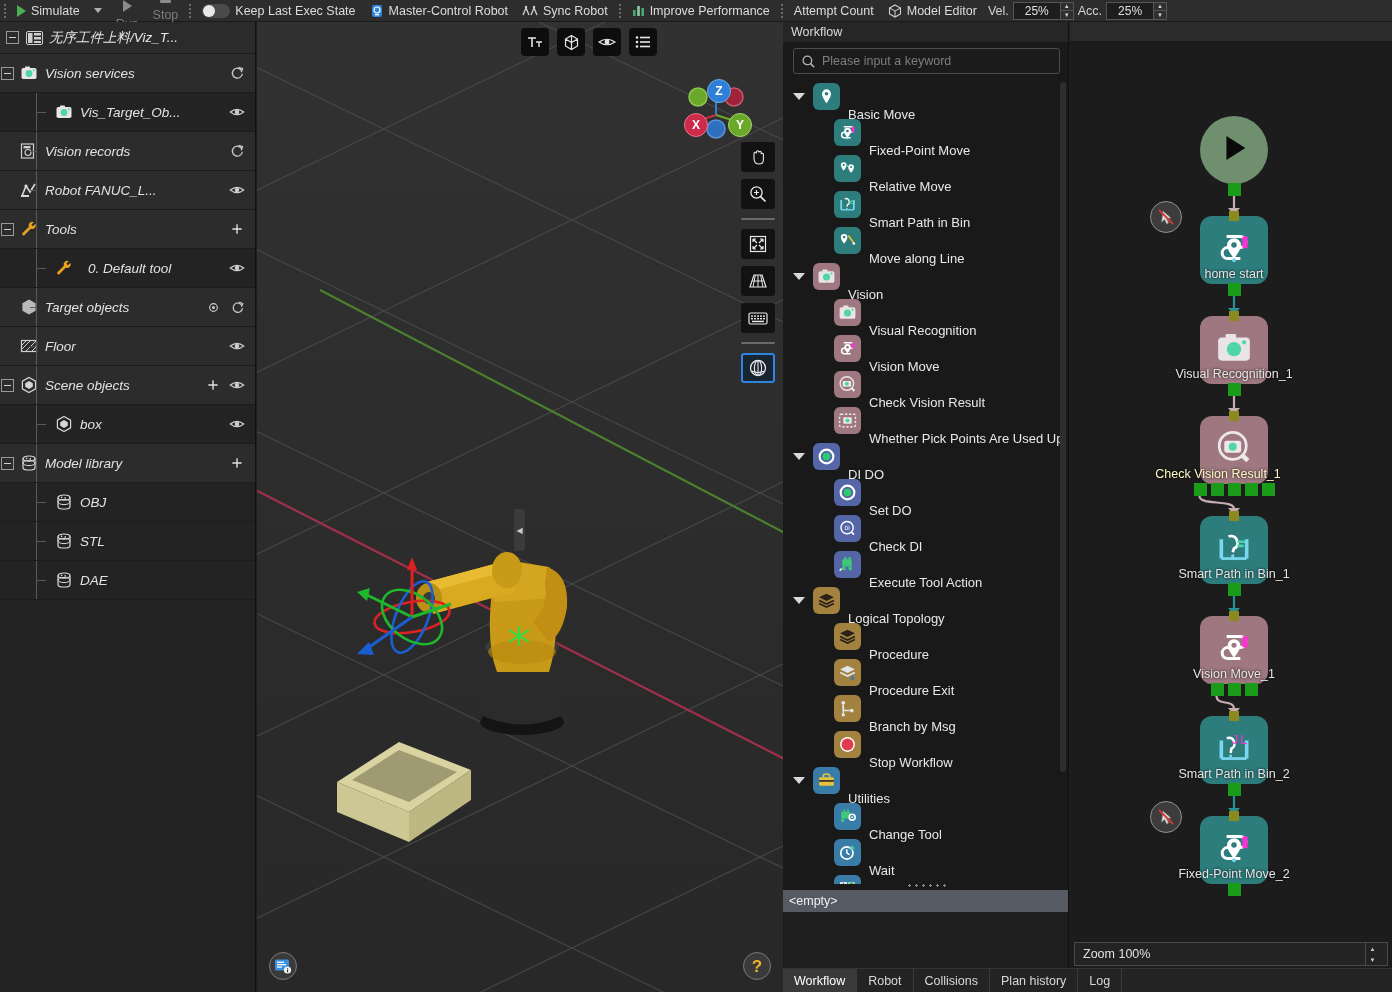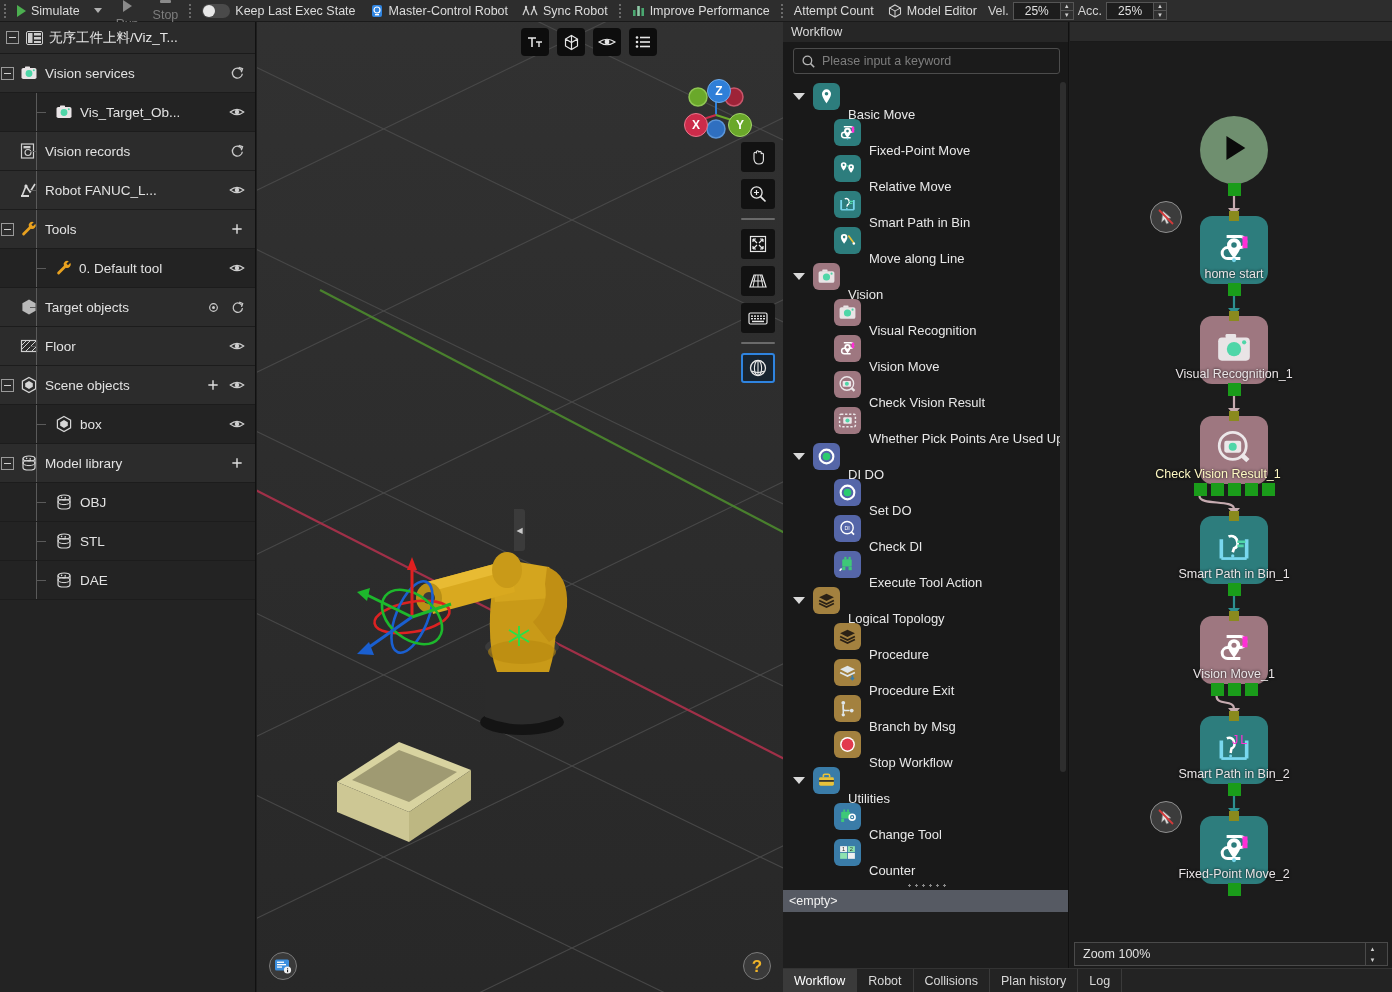--- a/index.html
+++ b/index.html
@@ -40,21 +40,21 @@
      justify-content: center; }
   .spin-btns { width: 13px; height: 18px; border: 1px solid #555; border-left: none;
      background: #2f2f2f; display: flex; flex-direction: column; }
   .spin-btns span { flex: 1; display: flex; align-items: center; justify-content: center;
      font-size: 6px; color: #cfcfcf; line-height: 1; }
   .spin-btns span + span { border-top: 1px solid #555; }
   .tb-label { font-size: 12.5px; color: #d2d2d2; padding: 0 4px; }
 
   
   .tree-panel { position: absolute; left: 0; top: 22px; width: 256px; bottom: 0;
-    background: #232323; border-right: 1px solid #111; overflow: hidden; }
+    background: #232323; border-right: 1px solid #111; overflow: hidden; font-style: italic; }
   .tree-head { height: 32px; display: flex; align-items: center; gap: 6px;
     padding: 0 6px; background: #2b2b2b; border-bottom: 1px solid #1b1b1b; }
   .tree-head .ttl { font-size: 13.5px; color: #e6e6e6; white-space: nowrap; }
   .row { position: relative; height: 39px; display: flex; align-items: center;
     padding-right: 8px; border-bottom: 1px solid #1c1c1c; }
   .row.shade { background: #2c2c2c; }
   .row.plain { background: #232323; }
   .row .lbl { font-size: 13.5px; color: #e2e2e2; white-space: nowrap;
      overflow: hidden; text-overflow: ellipsis; flex: 1; }
   .exp { width: 13px; height: 13px; border: 1px solid #9a9a9a; position: relative;
@@ -377,21 +377,21 @@
             <span class="vline" style="left:36px;top:0;bottom:0;"></span>
             <span class="vline" style="left:36px;top:0;height:20px;"></span>
             <span class="hline" style="left:36px;top:19px;width:10px;"></span>
           </div>
           <div style="width:55px;display:flex;align-items:center;justify-content:flex-end;padding-right:6px;flex:0 0 auto;"></div>
           <span class="ico">
             <svg width="18" height="18" viewBox="0 0 18 18">
               <path d="M13.8 2.2 a3.6 3.6 0 0 0-4.9 4.6 L2.6 13 a1.4 1.4 0 0 0 2 2 l6.2-6.3 a3.6 3.6 0 0 0 4.6-4.9 L13 6.2 11.4 4.6 Z" fill="#e8a11f"></path>
             </svg>
           </span>
-          <span class="lbl" style="margin-left:6px">0. Default tool</span>
+          <span class="lbl" style="margin-left:15px">0. Default tool</span>
           <span class="act">
             <svg width="16" height="16" viewBox="0 0 18 18">
               <path d="M1.4 9 Q9 3 16.6 9 Q9 15 1.4 9 Z" fill="none" stroke="#cdcdcd" stroke-width="1.3"></path>
               <circle cx="9" cy="9" r="2.5" fill="#cdcdcd"></circle>
             </svg>
           </span>
         </div>
         <div class="row shade">
           <div class="guide">
             <span class="vline" style="left:36px;top:0;bottom:0;"></span>
@@ -995,20 +995,30 @@
                 <rect x="3" y="11" width="2.8" height="3.2" fill="#3ec878"></rect>
                 <circle cx="13.4" cy="9.6" r="2.8" fill="none" stroke="#ffffff" stroke-width="1.5"></circle>
                 <circle cx="13.4" cy="9.6" r="0.9" fill="#ffffff"></circle>
               </svg>
             </span>
             <span class="nlabel">Change Tool</span>
           </div>
           <div class="task">
             <span class="nico" style="background:#3a7ca8">
               <svg width="19" height="19" viewBox="0 0 18 18">
+                <circle cx="8.4" cy="9.4" r="5.8" fill="none" stroke="#ffffff" stroke-width="1.6"></circle>
+                <path d="M8.4 6 V9.6 L11 11" stroke="#ffffff" stroke-width="1.4" fill="none"></path>
+                <path d="M13.4 2.6 V7 M11.2 4.8 H15.6" stroke="#4fd6a8" stroke-width="1.5"></path>
+              </svg>
+            </span>
+            <span class="nlabel">Wait</span>
+          </div>
+          <div class="task">
+            <span class="nico" style="background:#3a7ca8">
+              <svg width="19" height="19" viewBox="0 0 18 18">
                 <rect x="2" y="3" width="6.6" height="5.6" fill="#f0f0f0"></rect>
                 <rect x="9.4" y="3" width="6.6" height="5.6" fill="#8ee2b0"></rect>
                 <rect x="2" y="9.4" width="6.6" height="5.6" fill="#8ee2b0"></rect>
                 <rect x="9.4" y="9.4" width="6.6" height="5.6" fill="#f0f0f0"></rect>
                 <text x="5.3" y="7.6" font-size="5.4" text-anchor="middle" fill="#2b2b2b" font-family="sans-serif">1</text>
                 <text x="12.7" y="7.6" font-size="5.4" text-anchor="middle" fill="#2b2b2b" font-family="sans-serif">2</text>
               </svg>
             </span>
             <span class="nlabel">Counter</span>
           </div>

